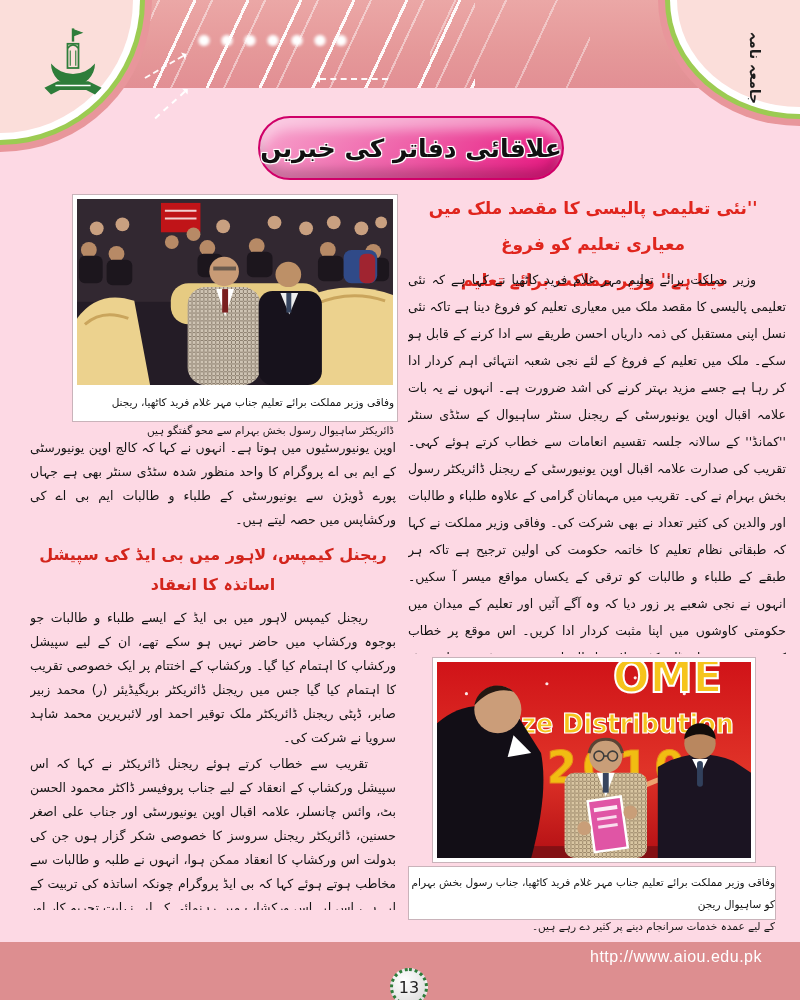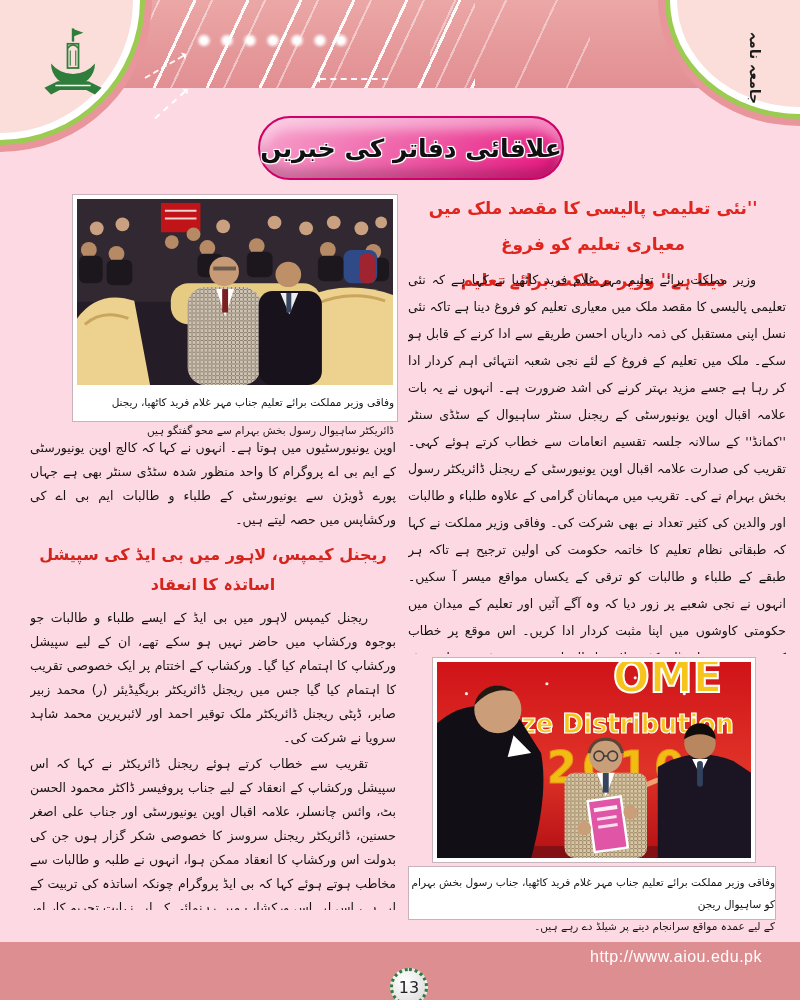--- a/index.html
+++ b/index.html
@@ -258,20 +258,20 @@
       <circle cx="197" cy="152" r="7" fill="#c99e78"></circle>
       <path d="M225,198 L225,106 Q262,84 302,100 L320,112 L320,198 Z" fill="#1b1422"></path>
       <circle cx="268" cy="82" r="16" fill="#b9875f"></circle>
       <path d="M252,78 a16,16 0 0 1 32,0 q-16,-10 -32,0" fill="#120c0a"></path>
       <polygon points="260,98 276,98 268,114" fill="#ffffff"></polygon>
       <rect x="265" y="100" width="6" height="26" rx="3" fill="#31405c"></rect>
     </svg>
   </div>
   <div class="capbox cap2">
     <div>وفاقی وزیر مملکت برائے تعلیم جناب مہر غلام فرید کاٹھیا، جناب رسول بخش بہرام کو ساہیوال ریجن</div>
-    <div>کے لیے عمدہ مواقع سرانجام دینے پر شیلڈ دے رہے ہیں۔</div>
+    <div>کے لیے عمدہ خدمات سرانجام دینے پر کثیر دے رہے ہیں۔</div>
   </div>
 
   <div class="footbar"></div>
   <div class="pagenum">13</div>
   <div class="url">http://www.aiou.edu.pk</div>
 
 </div>
 
 </body></html>

